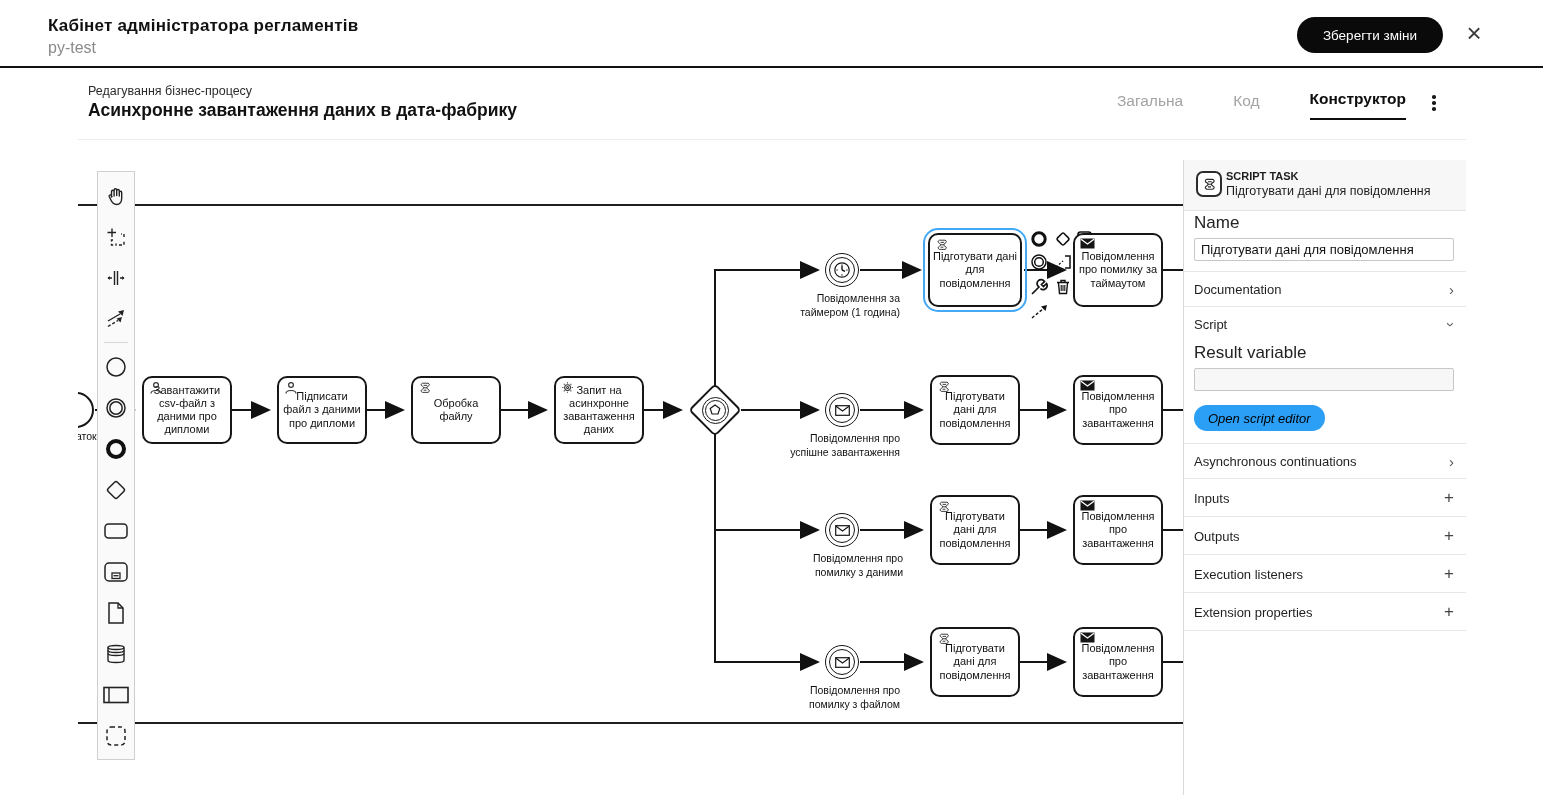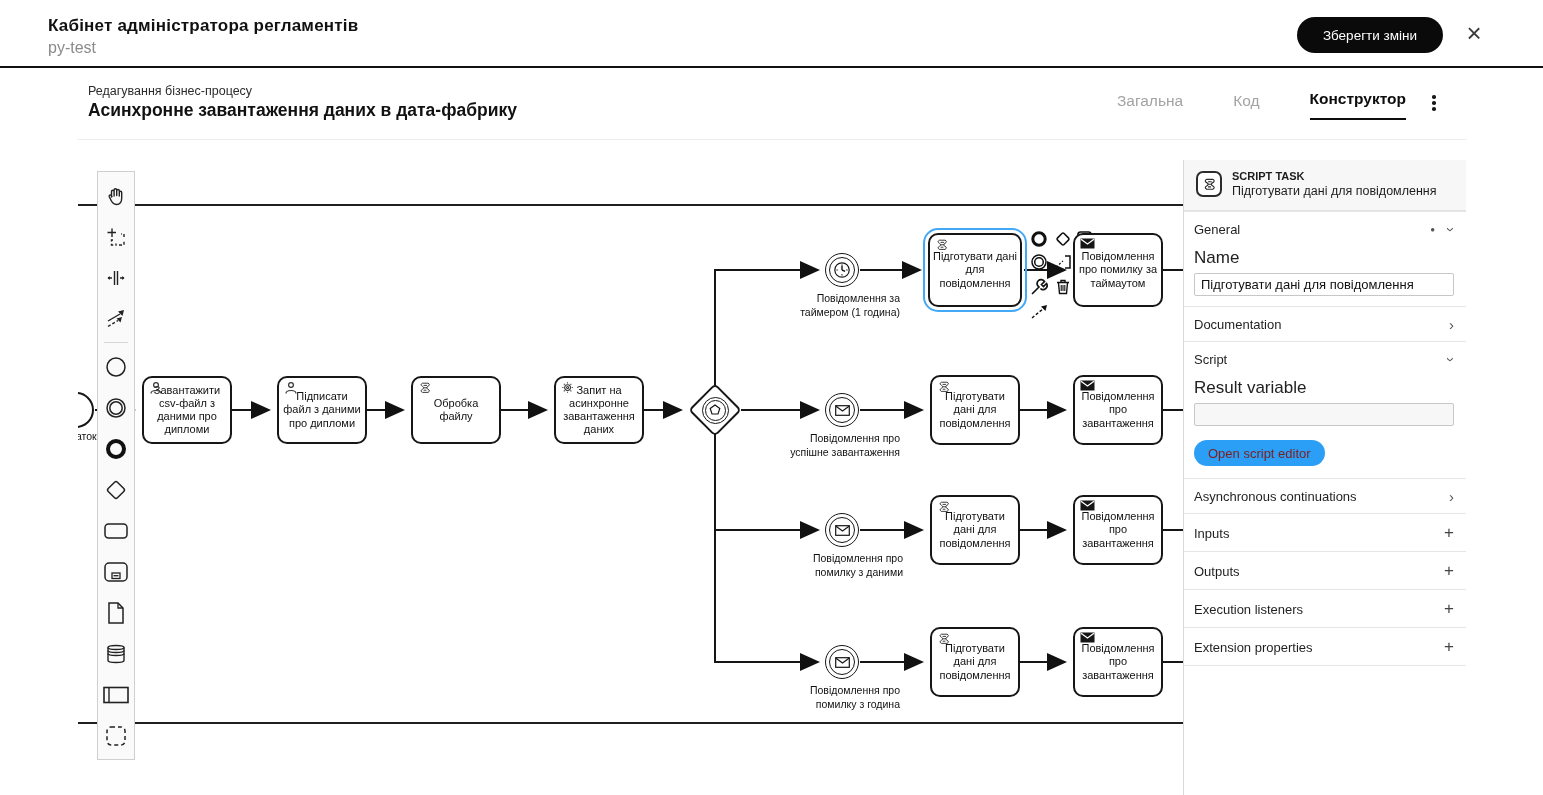--- a/index.html
+++ b/index.html
@@ -51,37 +51,37 @@
   .ctx-pad { position:absolute; left:952px; top:90px; width:70px; }
   .ctx-ic { position:absolute; width:18px; height:18px; cursor:pointer; }
 
   
   .palette { position:absolute; left:97px; top:31px; width:38px; background:#fafafa; border:1px solid #cfcfcf; padding:3px 0; z-index:5; }
   .pal-item { height:41px; display:flex; align-items:center; justify-content:center; cursor:pointer; }
   .pal-sep { height:1px; background:#d7d7d7; margin:3px 6px; }
 
   
   .panel { position:absolute; left:1183px; top:20px; bottom:0; width:283px; background:#fff; border-left:1px solid #d9d9d9; z-index:6; font-size:13px; }
-  .panel-head { display:flex; gap:10px; align-items:center; background:#f7f7f7; border-bottom:1px solid #e3e3e3; padding:10px 10px 12px 12px; }
+  .panel-head { display:flex; gap:4px; align-items:center; background:#f7f7f7; border-bottom:1px solid #e3e3e3; padding:10px 10px 12px 12px; }
   .ph-icon { width:26px; height:26px; border:2px solid #2b2b2b; border-radius:7px; background:#fff; display:flex; align-items:center; justify-content:center; flex:0 0 auto; }
   .ph-type { font-size:11px; font-weight:bold; color:#1d1d1d; }
   .ph-name { font-size:12.5px; color:#1d1d1d; margin-top:2px; }
   .sec-row { display:flex; align-items:center; justify-content:space-between; padding:9px 12px 8px 10px; border-top:1px solid #e6e6e6; cursor:pointer; }
   .sec-row:first-of-type { border-top:none; }
   .sec-label { color:#1f1f1f; }
   .sec-right { display:flex; align-items:center; gap:14px; color:#555; }
   .dot { font-size:8px; color:#565656; }
   .chev { font-size:15px; color:#555; display:inline-block; }
   .chev.down { transform:rotate(90deg); }
   .plus { font-size:17px; color:#444; font-weight:400; }
   .field { padding:2px 12px 10px 10px; }
   .field label { display:block; font-size:17px; color:#222; margin-bottom:5px; }
   .field input { width:100%; height:23px; border:1px solid #c7c7c7; border-radius:2px; font-size:13px; padding:0 6px; font-family:"Liberation Sans",sans-serif; color:#111; background:#fff; }
   .field input.empty { background:#f7f7f7; }
-  .open-editor { margin:4px 0 12px 10px; height:26px; padding:0 14px; border:none; border-radius:13px; background:#2b9ff6; color:#7f1d1d; font-size:13px; font-family:"Liberation Sans",sans-serif; cursor:pointer; }
+  .open-editor { margin:4px 0 12px 10px; height:26px; padding:0 14px; border:none; border-radius:13px; background:#2b9ff6; color:#000000; font-size:13px; font-family:"Liberation Sans",sans-serif; cursor:pointer;font-style:italic; }
 
   svg.shape { display:block; }
 </style>
 </head>
 <body>
 
 <header class="topbar">
   <div class="tb-titles">
     <div class="tb-title">Кабінет адміністратора регламентів</div>
     <div class="tb-sub">py-test</div>
@@ -338,21 +338,21 @@
     </div>
 
     <div class="event" style="left:747px;top:505px">
       <div class="inner">
         <svg class="shape" width="15" height="11" viewBox="0 0 15 11">
             <rect x="0.7" y="0.7" width="13.6" height="9.6" fill="none" stroke="#161616" stroke-width="1.2"></rect>
             <path d="M1,1.2 L7.5,6 L14,1.2" stroke="#161616" stroke-width="1.2" fill="none"></path>
           </svg>
       </div>
     </div>
-    <div class="ev-label" style="left:706px;top:544px">Повідомлення про помилку з година</div>
+    <div class="ev-label" style="left:706px;top:544px">Повідомлення про помилку з файлом</div>
     <div class="task" style="left:852px;top:487px;height:70px">
       <span class="ticon">
         <svg class="shape" width="14" height="14" viewBox="0 0 16 16">
             <path d="M5,2.5 C3,3.5 3,5 5,6 C7,7 7,8.5 5,9.5 C3,10.5 3,12 5,13 L11.5,13 C13.5,12 13.5,10.5 11.5,9.5 C9.5,8.5 9.5,7 11.5,6 C13.5,5 13.5,3.5 11.5,2.5 Z" fill="none" stroke="#333" stroke-width="1.1"></path>
             <path d="M6.4,5 H10.4 M6.4,7.75 H10.4 M6.4,10.5 H9.6" stroke="#333" stroke-width="1.1"></path>
           </svg>
       </span>
       <span>Підготувати дані для повідомлення</span>
     </div>
     <div class="task" style="left:995px;top:487px;height:70px">
@@ -469,27 +469,20 @@
             <path d="M5,2.5 C3,3.5 3,5 5,6 C7,7 7,8.5 5,9.5 C3,10.5 3,12 5,13 L11.5,13 C13.5,12 13.5,10.5 11.5,9.5 C9.5,8.5 9.5,7 11.5,6 C13.5,5 13.5,3.5 11.5,2.5 Z" fill="none" stroke="#2b2b2b" stroke-width="1.2"></path>
             <path d="M6.4,5 H10.4 M6.4,7.75 H10.4 M6.4,10.5 H9.6" stroke="#2b2b2b" stroke-width="1.2"></path>
           </svg>
       </span>
       <div>
         <div class="ph-type">SCRIPT TASK</div>
         <div class="ph-name">Підготувати дані для повідомлення</div>
       </div>
     </div>
 
-    <div class="sec-row">
-      <span class="sec-label">General</span>
-      <span class="sec-right">
-        <span class="dot">●</span>
-        <span class="chev down">›</span>
-      </span>
-    </div>
     <div class="field">
       <label>Name</label>
       <input type="text" value="Підготувати дані для повідомлення" style="">
     </div>
 
     <div class="sec-row">
       <span class="sec-label">Documentation</span>
       <span class="chev">›</span>
     </div>
 

